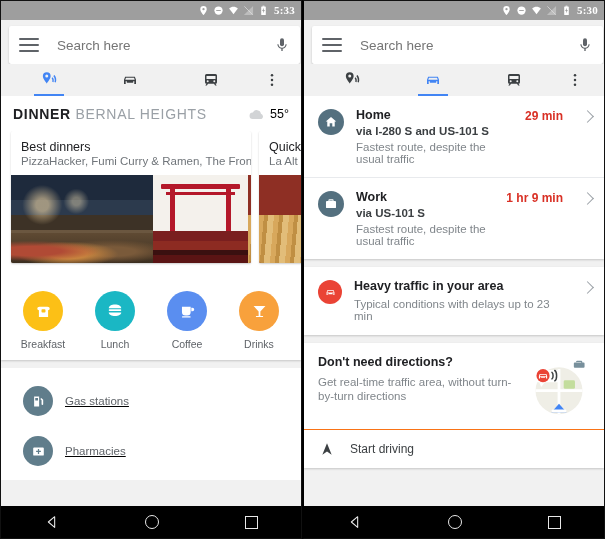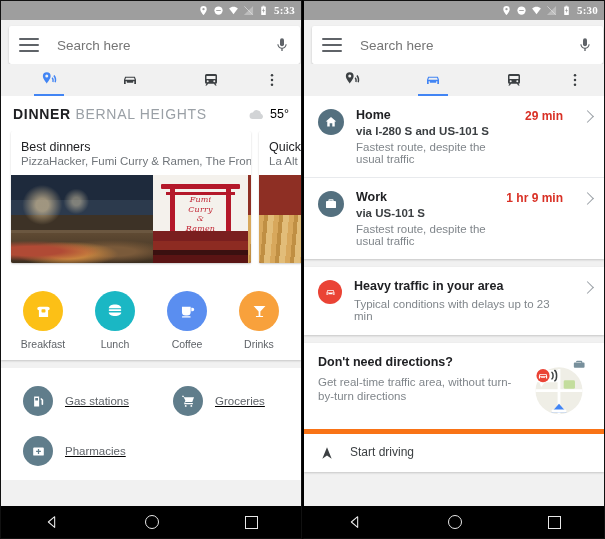--- a/index.html
+++ b/index.html
@@ -174,21 +174,21 @@
   .alert .atitle { font-size:12.5px; font-weight:bold; color:#202124; }
   .alert .asub { font-size:11.5px; color:#80868b; margin-top:5px; }
 
   
   .promocard { background:#fff; box-shadow: 0 1px 2px rgba(0,0,0,.18); margin-top: 8px; }
   .promo { display:flex; padding: 12px 12px 12px 14px; gap: 10px; }
   .promo .ptext { flex:1; }
   .promo .ptitle { font-size:12.5px; font-weight:bold; color:#202124; }
   .promo .psub { font-size:11.5px; color:#80868b; margin-top:6px; line-height:14px; }
   .promo .pillus { width:66px; height:62px; flex:none; }
-  .promo-action { border-top:5px solid #f97316; display:flex; align-items:flex-start; gap:16px; padding: 11px 14px 11px 16px; cursor:pointer; }
+  .promo-action { border-top:1px solid #f97316; display:flex; align-items:center; gap:16px; padding: 11px 14px 11px 16px; cursor:pointer; }
   .promo-action .palabel { font-size:12px; color:#3c4043; }
 
   
   .navbar { flex:none; height: 32px; background:#000; display:flex; align-items:center; justify-content:space-around; }
   .nav-home { width:14px; height:14px; border:1.7px solid #e8e8e8; border-radius:50%; cursor:pointer; }
   .nav-recent { width:13px; height:13px; border:1.7px solid #e8e8e8; cursor:pointer; }
 </style>
 </head>
 <body>
 
@@ -283,21 +283,20 @@
           <div class="placecard">
             <div class="pc-title">Best dinners</div>
             <div class="pc-sub">PizzaHacker, Fumi Curry &amp; Ramen, The Front…</div>
             <div class="photostrip">
               <div class="ph-interior"></div>
               <div class="ph-fumi">
                 <div class="torii-top"></div>
                   <div class="torii-top2"></div>
                 <div class="pillarL"></div>
                   <div class="pillarR"></div>
-                <div class="fumitext">Fumi<br>Curry<br>&amp;<br>Ramen</div>
                 <div class="barrow"></div>
               </div>
               <div class="ph-chairs"></div>
             </div>
           </div>
           <div class="placecard">
             <div class="pc-title">Quick</div>
             <div class="pc-sub">La Alt</div>
             <div class="photostrip">
               <div class="ph-chairs" style="flex:1"></div>
@@ -348,28 +347,20 @@
       <div class="nearby">
         <div class="nearby-row">
           <div class="nearby-item">
             <div class="nb">
               <svg width="15" height="15" viewBox="0 0 24 24">
                   <path fill="#fff" d="M5 4h8v16H5V4zm1.8 2.2v4.2h4.4V6.2H6.8z"></path>
                   <path fill="#fff" d="M14.5 7.6l2.4 2.2v6.4a1.3 1.3 0 002.6 0V9.3l-3-2.8-.8 1.1h-1.2z"></path>
                 </svg>
             </div>
             <div class="nlabel">Gas stations</div>
-          </div>
-          <div class="nearby-item">
-            <div class="nb">
-              <svg width="16" height="16" viewBox="0 0 24 24">
-                  <path fill="#fff" d="M3 4h2.6l.8 2.4H21l-2.6 7.2H8.2l-.5 1.5h11.6V17H6l2-5.6L5.2 5.8H3V4zm5.6 14a1.4 1.4 0 110 2.8 1.4 1.4 0 010-2.8zm8.4 0a1.4 1.4 0 110 2.8 1.4 1.4 0 010-2.8z"></path>
-                </svg>
-            </div>
-            <div class="nlabel">Groceries</div>
           </div>
         </div>
         <div class="nearby-row">
           <div class="nearby-item">
             <div class="nb">
               <svg width="15" height="15" viewBox="0 0 24 24">
                   <rect x="3.5" y="5.5" width="17" height="13" rx="1.5" fill="#fff"></rect>
                   <path fill="#607d8b" d="M11 8h2v2.8h2.8v2H13V15.8h-2V12.8H8.2v-2H11V8z"></path>
                 </svg>
             </div>

